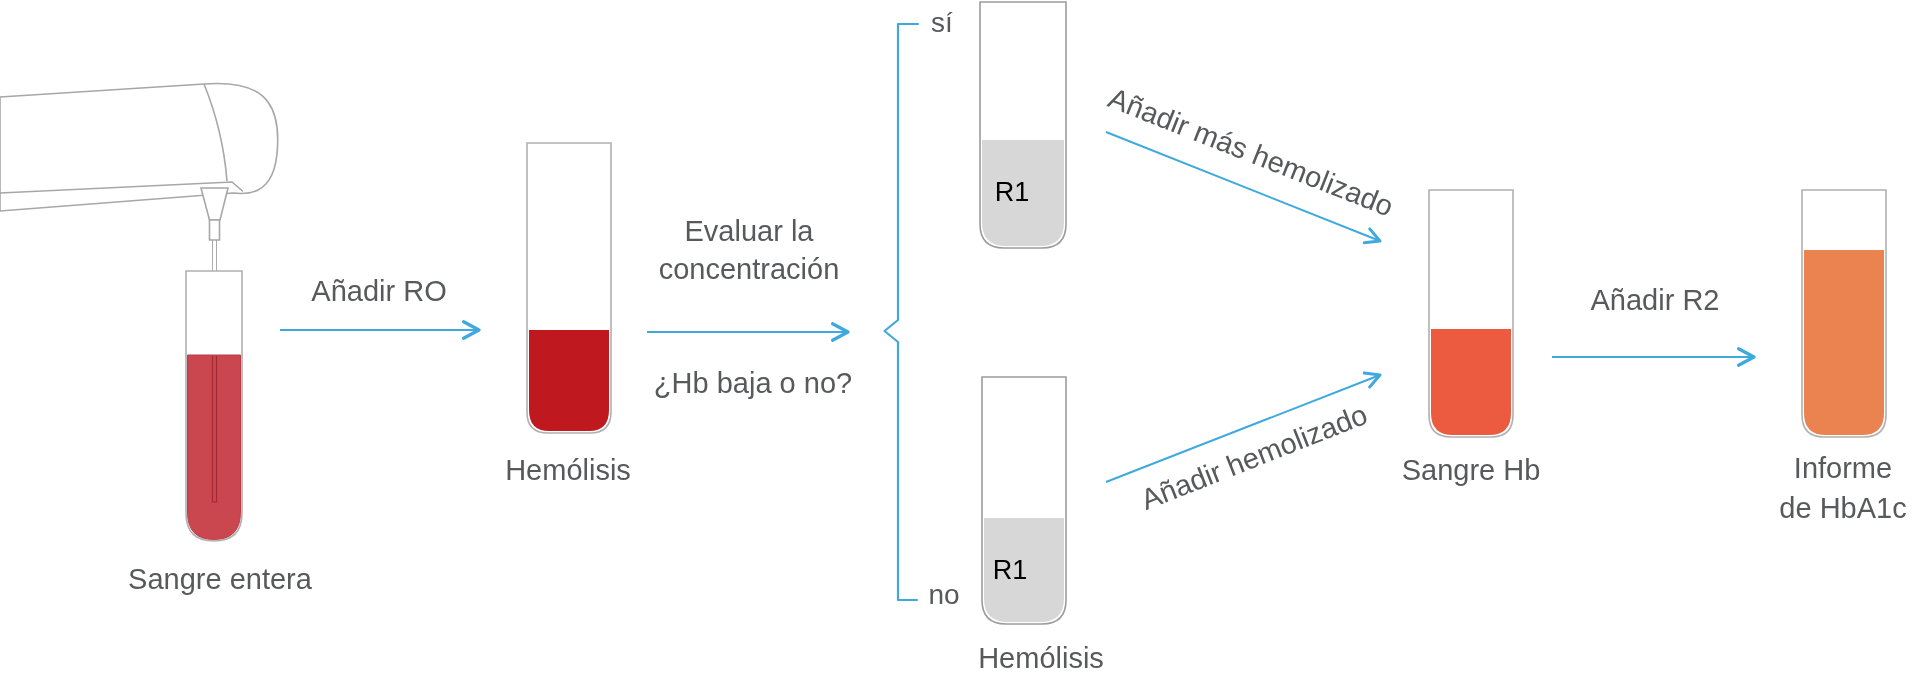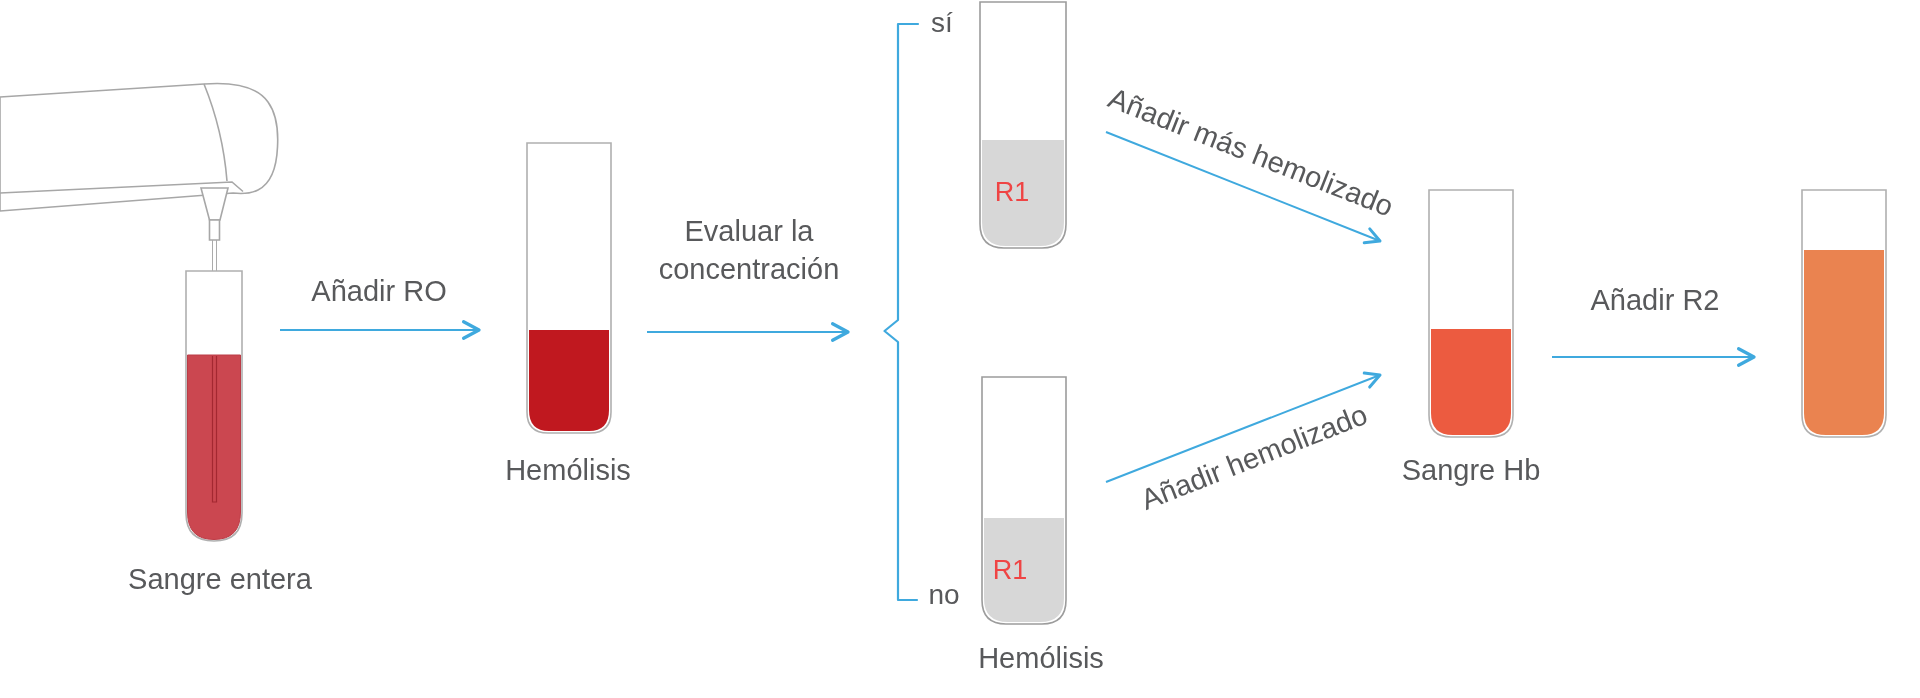--- a/index.html
+++ b/index.html
@@ -14,21 +14,21 @@
   .lbl{
     position:absolute;
     transform:translate(-50%,-50%);
     font-size:29px;
     line-height:36px;
     color:#58595b;
     white-space:nowrap;
     text-align:center;
   }
   .lbl.small{font-size:28px;}
-  .lbl.r1{font-size:27px;color:#ef4444;}
+  .lbl.r1{font-size:27px;color:#000000;}
   .lbl.rot-down{transform:translate(-50%,-50%) rotate(21.5deg);}
   .lbl.rot-up{transform:translate(-50%,-50%) rotate(-21.5deg);}
   .multiline{line-height:38px;}
 </style>
 </head>
 <body>
 
 <div class="canvas">
 
   <svg width="1920" height="698" viewBox="0 0 1920 698">
@@ -100,33 +100,38 @@
 
   <div class="lbl" style="left:379px;top:291px;">Añadir RO</div>
 
   <div class="lbl" style="left:568px;top:470px;">Hemólisis</div>
 
   <div class="lbl multiline" style="left:749px;top:250px;">
     <div>Evaluar la</div>
     <div>concentración</div>
   </div>
 
+  <div class="lbl" style="left:753px;top:383px;">¿Hb baja o no?</div>
 
   <div class="lbl small" style="left:942px;top:23px;">sí</div>
 
   <div class="lbl small" style="left:944px;top:595px;">no</div>
 
   <div class="lbl r1" style="left:1012px;top:192px;">R1</div>
 
   <div class="lbl r1" style="left:1010px;top:570px;">R1</div>
 
   <div class="lbl" style="left:1041px;top:658px;">Hemólisis</div>
 
   <div class="lbl rot-down" style="left:1251px;top:152px;">Añadir más hemolizado</div>
 
   <div class="lbl rot-up" style="left:1254px;top:457px;">Añadir hemolizado</div>
 
   <div class="lbl" style="left:1471px;top:470px;">Sangre Hb</div>
 
   <div class="lbl" style="left:1655px;top:300px;">Añadir R2</div>
 
+  <div class="lbl multiline" style="left:1843px;top:488px;line-height:40px;">
+    <div>Informe</div>
+    <div>de HbA1c</div>
+  </div>
 
 </div>
 
 </body></html>

